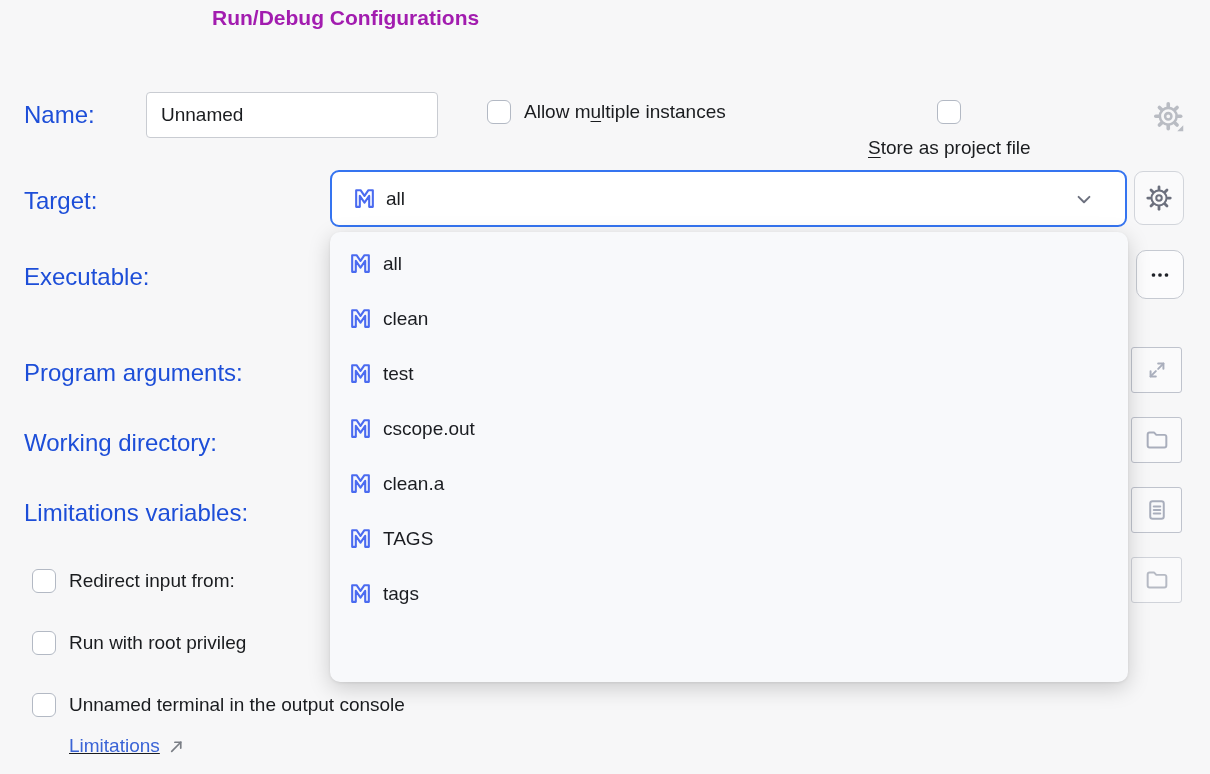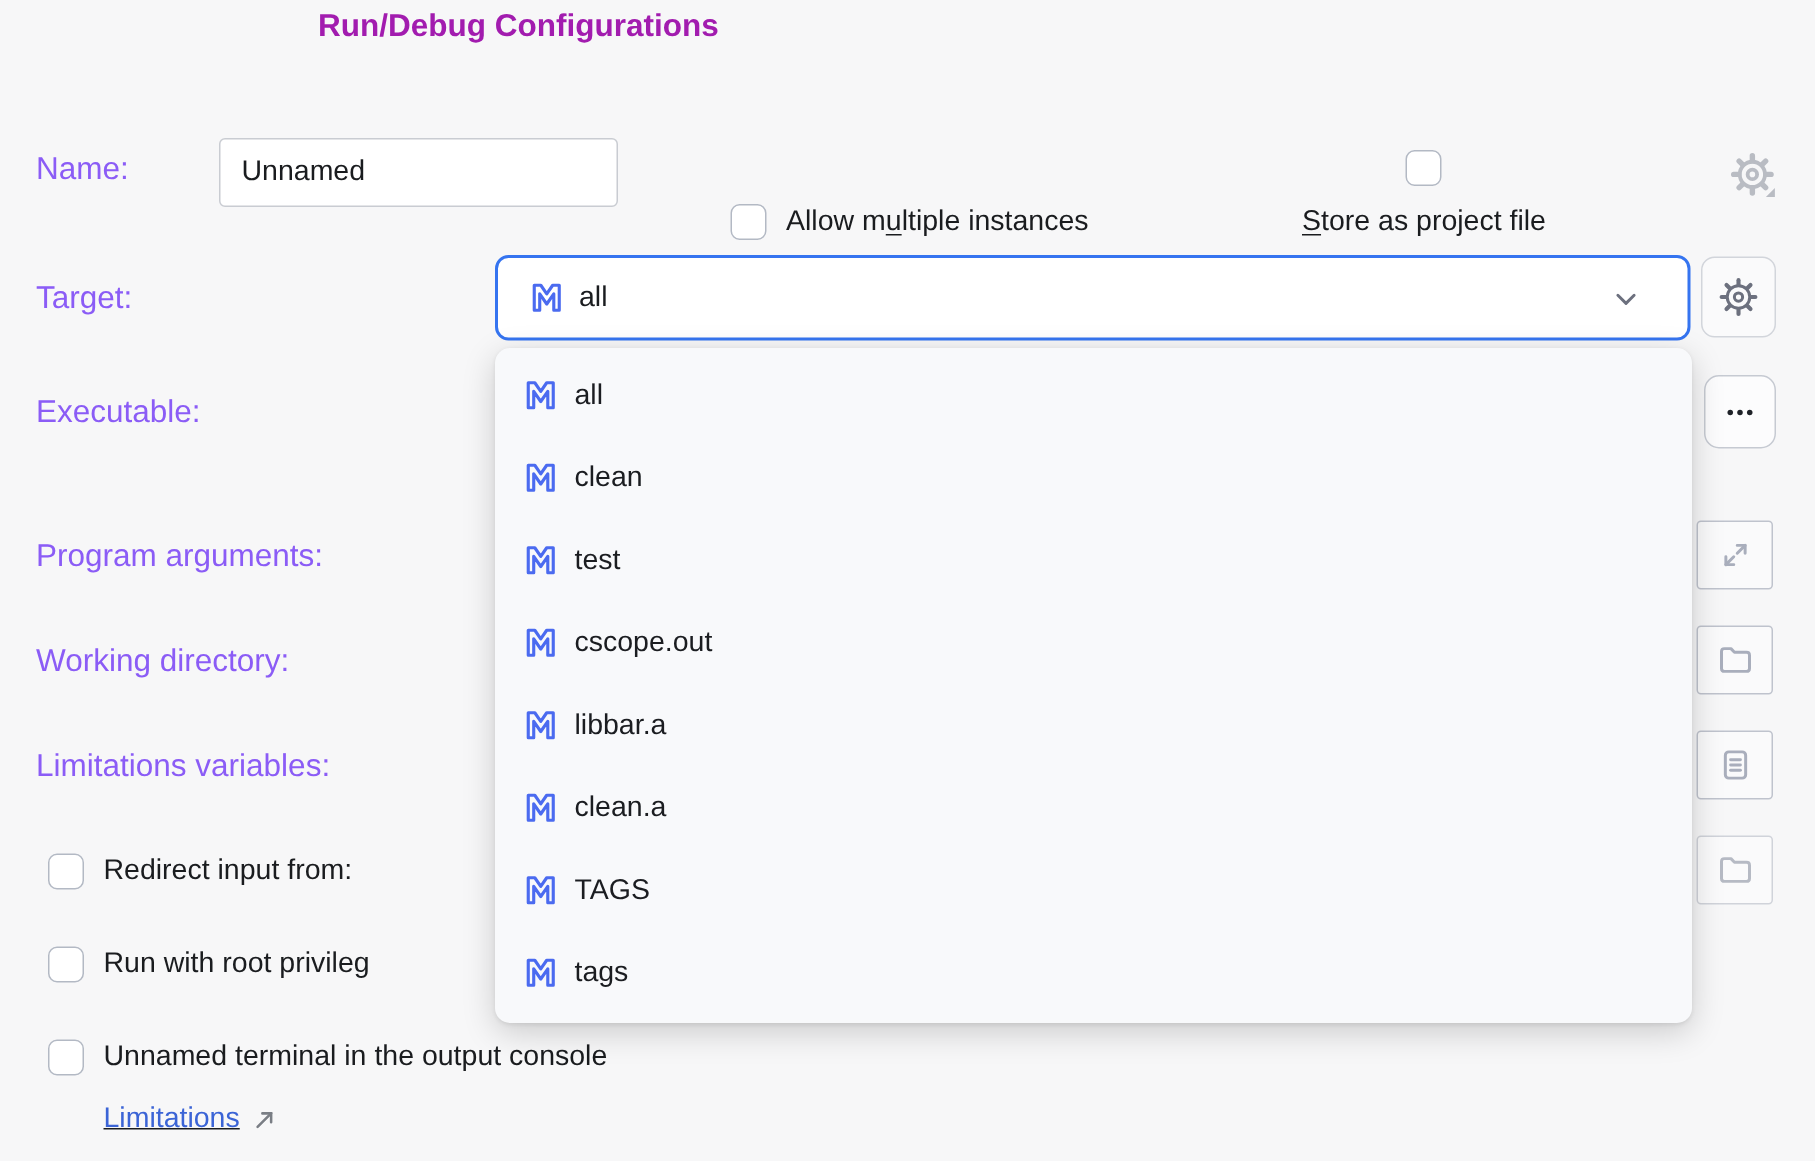--- a/index.html
+++ b/index.html
@@ -9,23 +9,23 @@
     background:#f7f7f8;
     color:#1a1c1f;
     position:relative;
     overflow:hidden;
   }
   .abs { position:absolute; }
   .page-title {
     left:212px; top:6px;
     font-size:21px; font-weight:700; color:#a21caf;
   }
-  .field-label { font-size:21px; color:#8b5cf6; }
+  .field-label { font-size:24px; color:#1d4ed8; }
   .text-input {
-    left:146px; top:92px; width:266px; height:46px;
+    left:146px; top:92px; width:292px; height:46px;
     background:#ffffff; border:1px solid #c9ccd2; border-radius:4px;
     font-size:19px; color:#1a1c1f; padding:0 14px;
     font-family:"Liberation Sans","DejaVu Sans",sans-serif;
   }
   .cb-row { display:flex; align-items:center; gap:13px; }
   .cbox {
     width:24px; height:24px; flex:0 0 24px;
     background:#ffffff; border:1.5px solid #b3b9c4; border-radius:6px;
   }
   .cb-label { font-size:19px; color:#1a1c1f; white-space:nowrap; }
@@ -66,21 +66,21 @@
   svg { display:block; }
 </style>
 </head>
 <body>
 
 <div class="abs page-title">Run/Debug Configurations</div>
 
 <div class="abs field-label" style="left:24px; top:101px;">Name:</div>
 <input class="abs text-input" value="Unnamed" style="">
 
-<div class="abs cb-row" style="left:487px; top:100px;margin-top:36px;">
+<div class="abs cb-row" style="left:487px; top:100px;">
   <span class="cbox"></span>
   <span class="cb-label"><span>Allow m</span><span class="mn">u</span><span>ltiple instances</span></span>
 </div>
 
 <div class="abs cb-row" style="left:868px; top:100px;flex-direction:column;">
   <span class="cbox"></span>
   <span class="cb-label"><span class="mn">S</span><span>tore as project file</span></span>
 </div>
 
 <span class="abs" style="left:1151px; top:99px;">
@@ -210,26 +210,20 @@
   <div class="dd-item">
     <svg width="25" height="25" viewBox="0 0 24 24" fill="none" stroke="#4b6bf0" stroke-width="2" stroke-linejoin="round">
         <path d="M4 20 V4 H8.2 L12 9.5 L15.8 4 H20 V20 H16.5 V9.5 L12 16 L7.5 9.5 V20 Z"></path>
       </svg>
     <span>cscope.out</span>
   </div>
   <div class="dd-item">
     <svg width="25" height="25" viewBox="0 0 24 24" fill="none" stroke="#4b6bf0" stroke-width="2" stroke-linejoin="round">
         <path d="M4 20 V4 H8.2 L12 9.5 L15.8 4 H20 V20 H16.5 V9.5 L12 16 L7.5 9.5 V20 Z"></path>
       </svg>
-    <span>libbar.a</span>
-  </div>
-  <div class="dd-item">
-    <svg width="25" height="25" viewBox="0 0 24 24" fill="none" stroke="#4b6bf0" stroke-width="2" stroke-linejoin="round">
-        <path d="M4 20 V4 H8.2 L12 9.5 L15.8 4 H20 V20 H16.5 V9.5 L12 16 L7.5 9.5 V20 Z"></path>
-      </svg>
     <span>clean.a</span>
   </div>
   <div class="dd-item">
     <svg width="25" height="25" viewBox="0 0 24 24" fill="none" stroke="#4b6bf0" stroke-width="2" stroke-linejoin="round">
         <path d="M4 20 V4 H8.2 L12 9.5 L15.8 4 H20 V20 H16.5 V9.5 L12 16 L7.5 9.5 V20 Z"></path>
       </svg>
     <span>TAGS</span>
   </div>
   <div class="dd-item">
     <svg width="25" height="25" viewBox="0 0 24 24" fill="none" stroke="#4b6bf0" stroke-width="2" stroke-linejoin="round">

